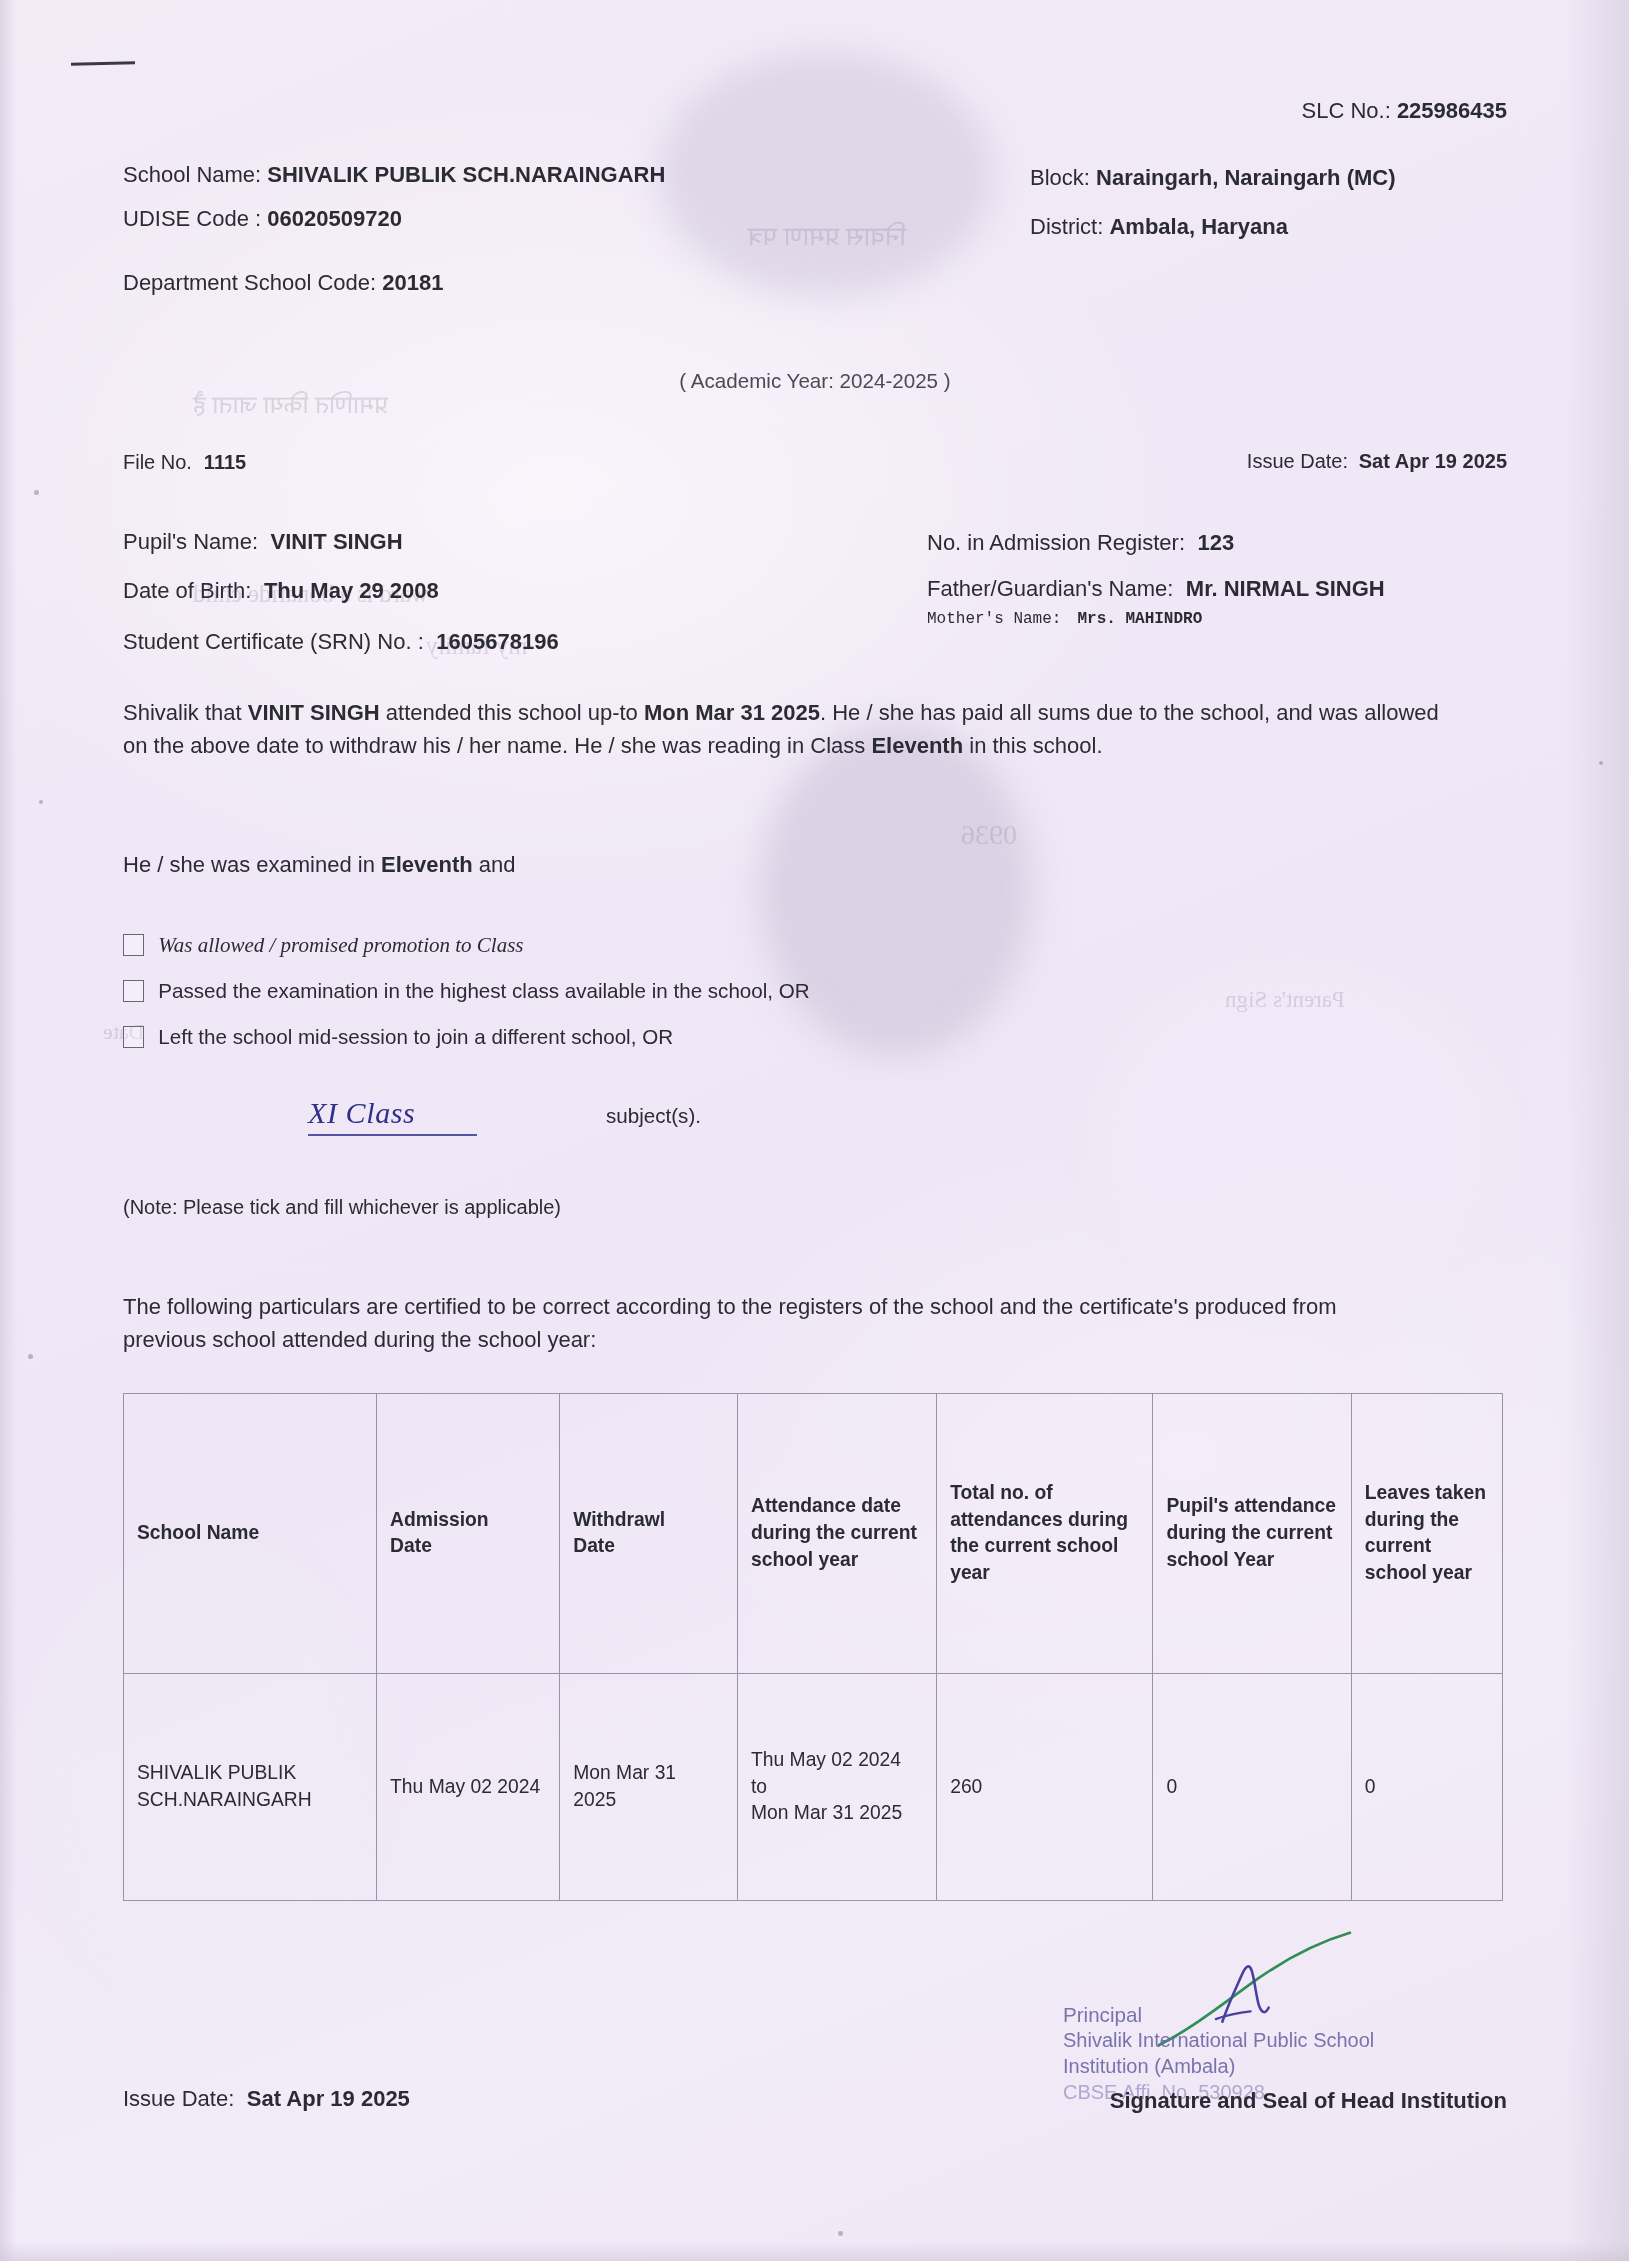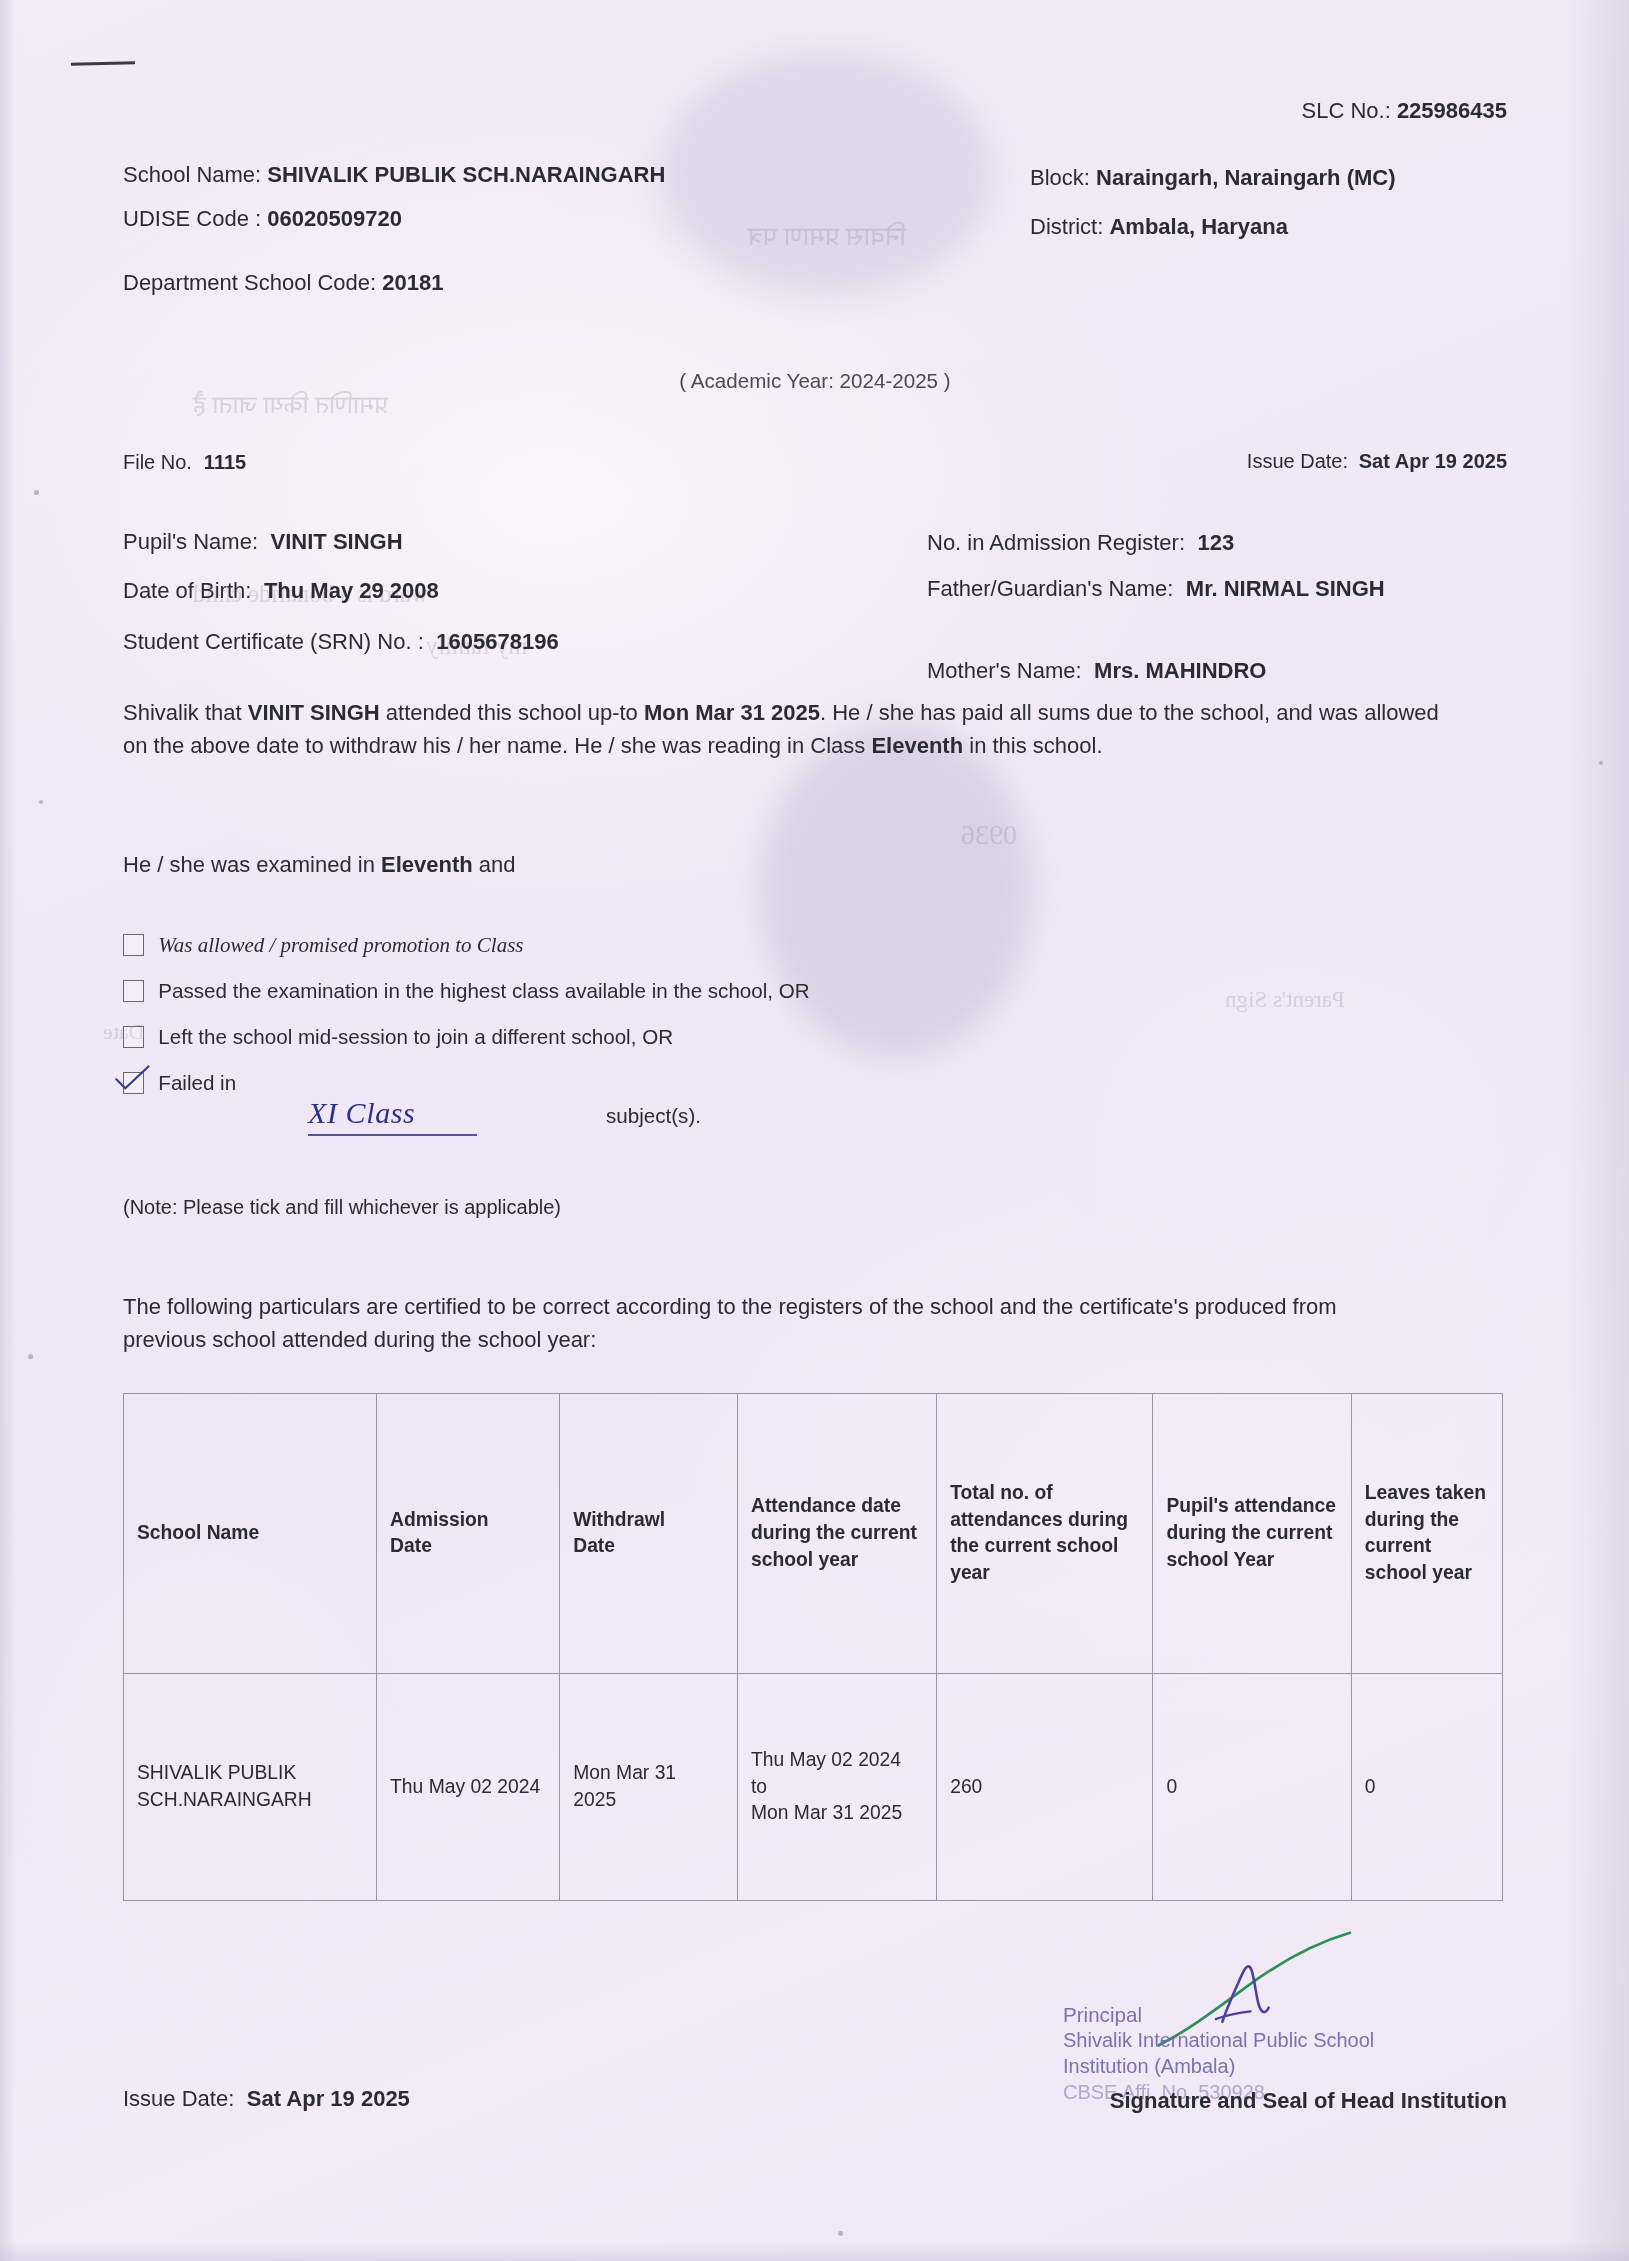--- a/index.html
+++ b/index.html
@@ -101,21 +101,21 @@
   }
 
   .t-fileno   { left: 123px;  top: 451px; font-size: 20px; }
   .t-issue1   { right: 123px; top: 450px; font-size: 20px; }
 
   .t-pupil    { left: 123px;  top: 529px; font-size: 22px; }
   .t-dob      { left: 123px;  top: 578px; font-size: 22px; }
   .t-srn      { left: 123px;  top: 629px; font-size: 22px; }
   .t-adm      { left: 927px; top: 530px; font-size: 22px; }
   .t-father   { left: 927px; top: 576px; font-size: 22px; }
-  .t-mother   { left: 927px; top: 658px; font-size: 22px; }
+  .t-mother   { left: 927px; top: 610px; font-size: 16px; font-family: Liberation Mono, monospace; }
 
   .para {
     position: absolute;
     left: 123px;
     width: 1335px;
     font-size: 22px;
     line-height: 1.52;
     color: #2b2b33;
     white-space: normal;
   }
@@ -393,27 +393,20 @@
       <div class="check-row">
         <span class="box"></span>
         <span class="txt">Passed the examination in the highest class available in the school, OR</span>
       </div>
 
       <div class="check-row">
         <span class="box"></span>
         <span class="txt">Left the school mid-session to join a different school, OR</span>
       </div>
 
-      <div class="check-row">
-        <span class="box"></span>
-        <svg class="tickmark" viewBox="0 0 56 40">
-          <path d="M2 22 L16 36 L52 2" fill="none" stroke="#3a3a92" stroke-width="3.4" stroke-linecap="round"></path>
-        </svg>
-        <span class="txt">Failed in</span>
-      </div>
     </div>
 
     <span class="hand subject-word">XI Class</span>
     <div class="hand-underline"></div>
     <span class="subject-tail">subject(s).</span>
 
     <div class="note">(Note: Please tick and fill whichever is applicable)</div>
 
     <div class="p-particulars">The following particulars are certified to be correct according to the registers of the school and the certificate's produced from previous school attended during the school year:</div>
 

